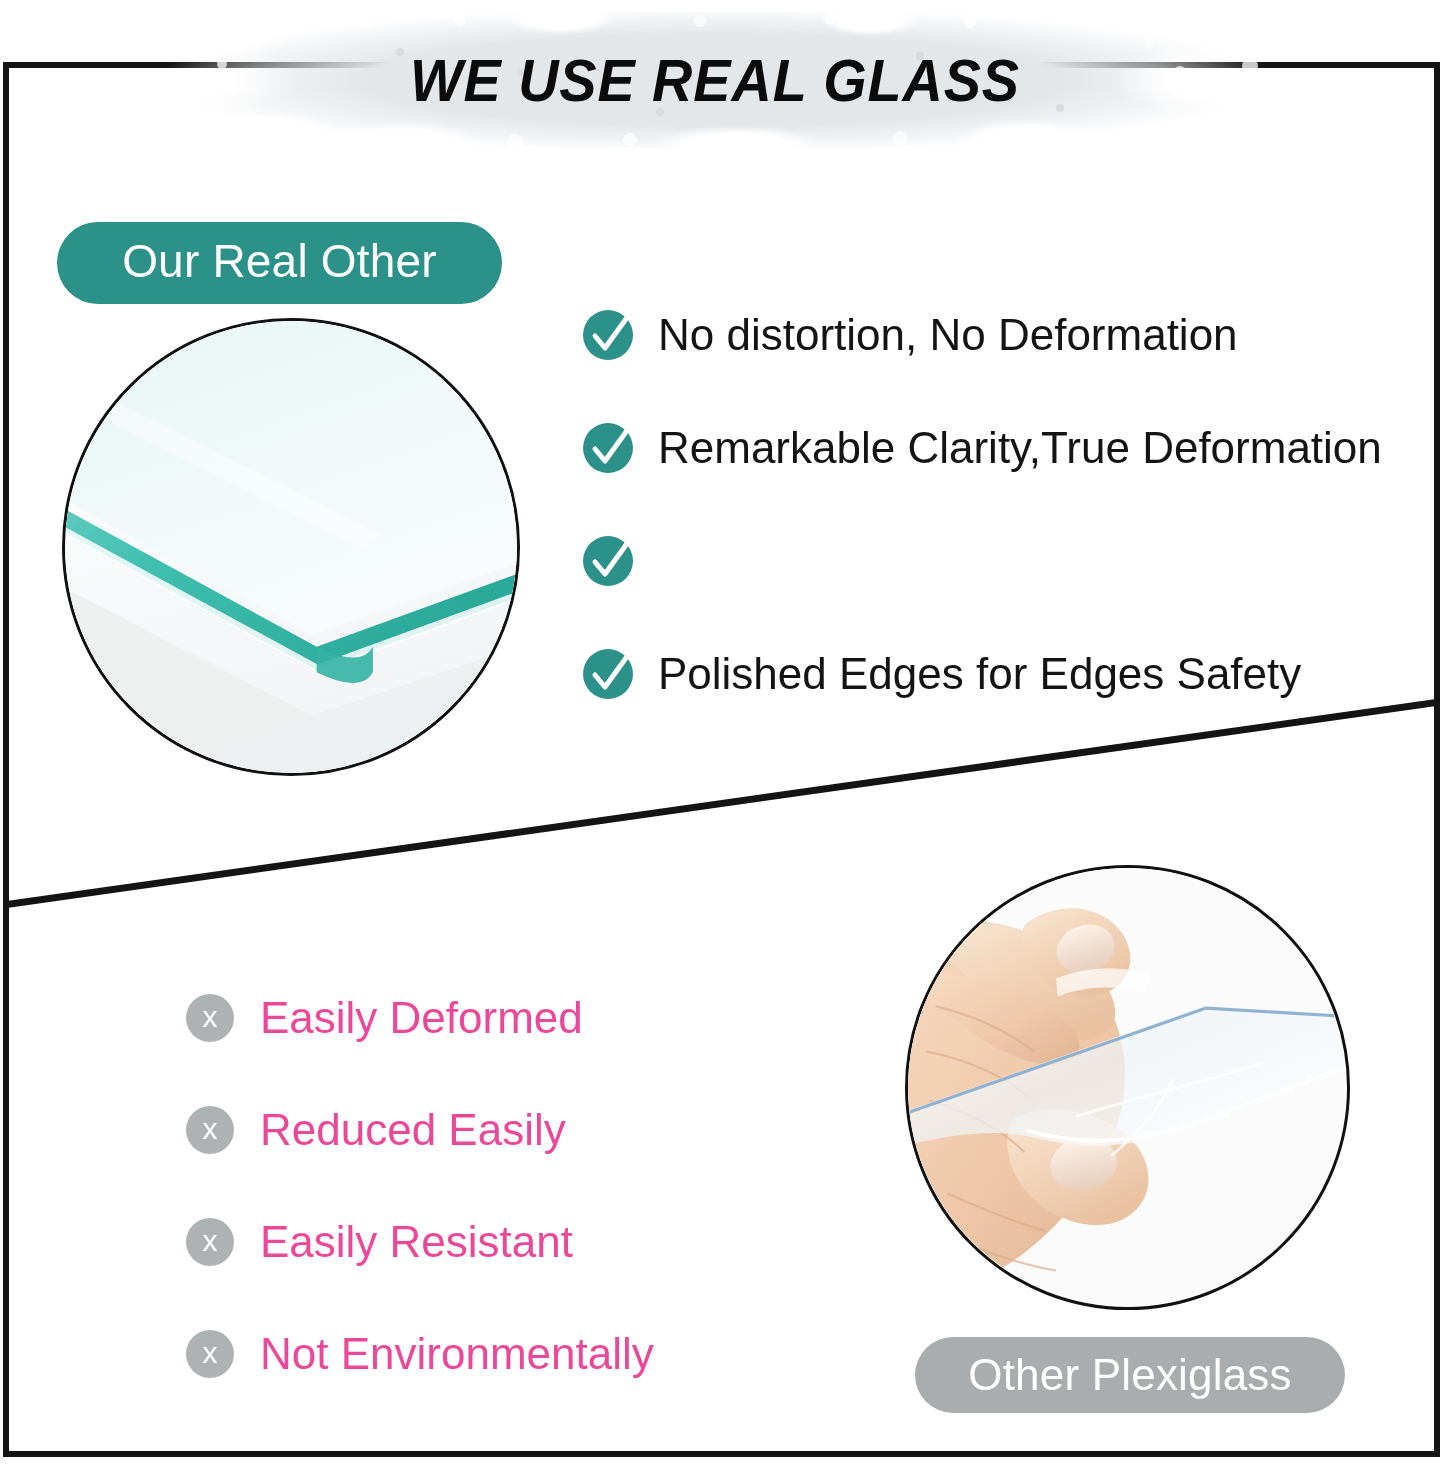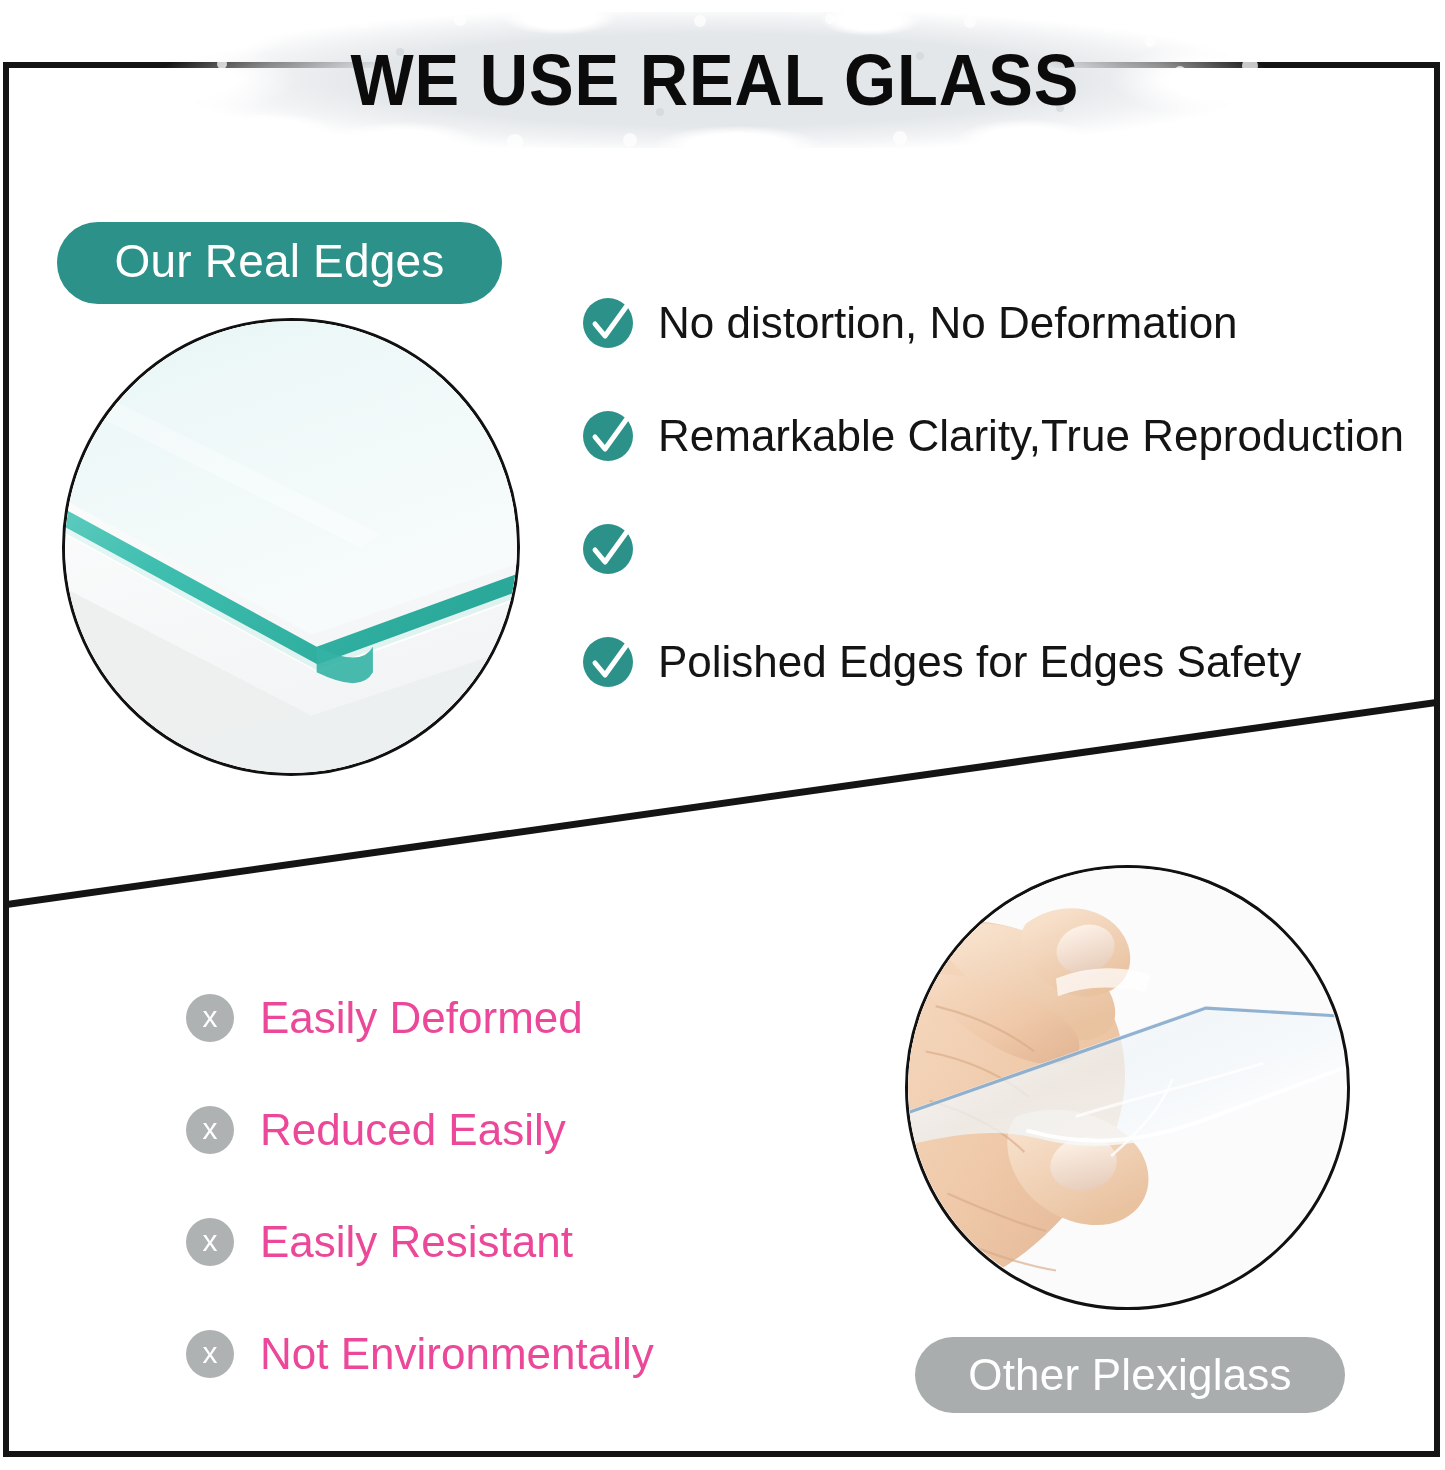--- a/index.html
+++ b/index.html
@@ -65,25 +65,26 @@
     opacity: .75;
   }
   .banner-title {
     position: absolute;
     left: 0; right: 0;
     top: 50%;
     transform: translateY(-50%);
     text-align: center;
     font-family: "Liberation Sans Narrow", "Liberation Sans", sans-serif;
     font-weight: bold;
-    font-size: 72px;
+    font-size: 60px;
     letter-spacing: 1px;
     color: #0b0b0b;
     white-space: nowrap;
     transform-origin: center;
+    font-style: italic;
   }
   .banner-title span {
     display: inline-block;
     transform: scaleX(.93);
   }
 
   
   .divider {
     position: absolute;
     left: 3px;
@@ -145,21 +146,21 @@
     top: 865px;
     width: 445px;
     height: 445px;
   }
   .photo-circle svg { display: block; width: 100%; height: 100%; }
 
   
   .feature-list {
     position: absolute;
     left: 582px;
-    top: 266px;
+    top: 278px;
     width: 850px;
   }
   .feature-row {
     display: flex;
     align-items: center;
     height: 113px;
   }
   .check-icon {
     flex: 0 0 auto;
     width: 52px;
@@ -260,21 +261,21 @@
     <div class="banner-title">
       <span>WE USE REAL GLASS</span>
     </div>
   </div>
 
   <svg class="divider" viewBox="0 0 1437 230" preserveAspectRatio="none">
     <line x1="0" y1="215" x2="1437" y2="12" stroke="#141414" stroke-width="7"></line>
   </svg>
 
   <div class="pill pill-glass">
-    <span>Our Real Edges</span>
+    <span>Our Real Other</span>
   </div>
 
   <div class="photo-circle circle-glass">
     <svg viewBox="0 0 458 458">
       <defs>
         <linearGradient id="gpane" x1="0" y1="0" x2="0.5" y2="1">
           <stop offset="0%" stop-color="#e2f3f2"></stop>
           <stop offset="45%" stop-color="#eef8f8"></stop>
           <stop offset="100%" stop-color="#f7fbfb"></stop>
         </linearGradient>
@@ -319,21 +320,21 @@
       </span>
       <span class="feature-label">No distortion, No Deformation</span>
     </div>
     <div class="feature-row">
       <span class="check-icon">
         <svg viewBox="0 0 52 52">
           <circle cx="26" cy="26" r="25" fill="#2b9189"></circle>
           <path d="M13 27 L23 39 L49 3" fill="none" stroke="#ffffff" stroke-width="5" stroke-linecap="round" stroke-linejoin="round"></path>
         </svg>
       </span>
-      <span class="feature-label">Remarkable Clarity,True Reproduction</span>
+      <span class="feature-label">Remarkable Clarity,True Deformation</span>
     </div>
     <div class="feature-row">
       <span class="check-icon">
         <svg viewBox="0 0 52 52">
           <circle cx="26" cy="26" r="25" fill="#2b9189"></circle>
           <path d="M13 27 L23 39 L49 3" fill="none" stroke="#ffffff" stroke-width="5" stroke-linecap="round" stroke-linejoin="round"></path>
         </svg>
       </span>
     </div>
     <div class="feature-row">

